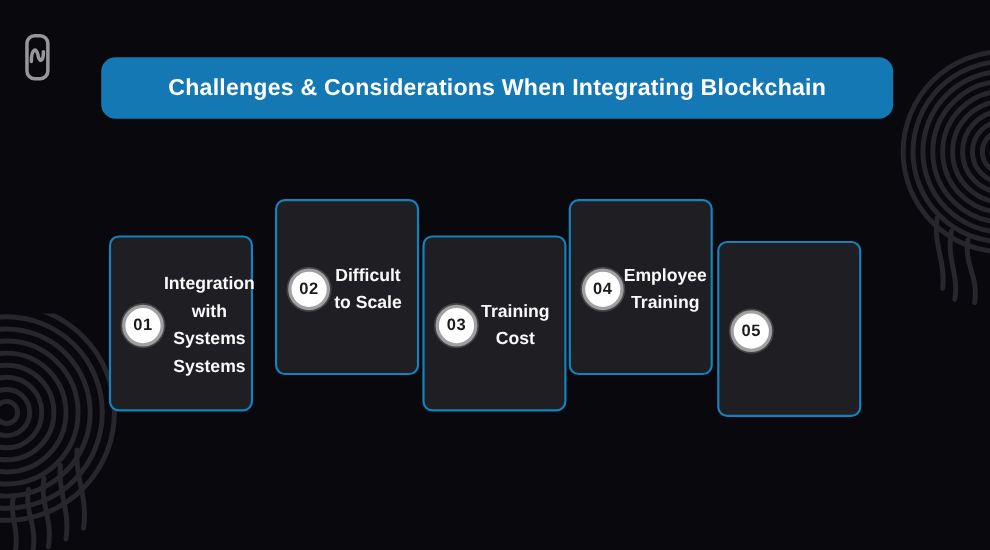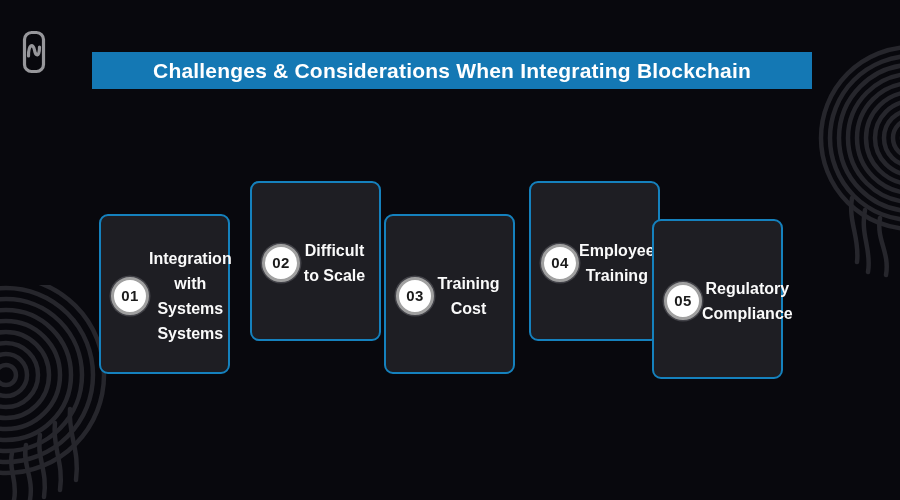--- a/index.html
+++ b/index.html
@@ -28,42 +28,42 @@
   .decor circle,.decor path{fill:none;stroke:var(--decoration-stroke);stroke-width:4.5;stroke-linecap:round;}
   .decor-tr{top:40px;right:0;}
   .decor-bl{top:285px;left:0;}
 
   
   .logo{position:absolute;left:22px;top:30px;}
   .logo path,.logo rect{fill:none;stroke:var(--logo-stroke);stroke-width:3.2;stroke-linecap:round;}
 
   
   .banner{
-    position:absolute;left:92px;top:52px;width:720px;height:37px;
+    position:absolute;left:92px;top:52px;width:720px;height:56px;
     background:var(--banner-bg);
-    display:flex;align-items:center;justify-content:center;
+    display:flex;align-items:center;justify-content:center;border-radius:13px;
   }
   .banner h1{
     color:var(--banner-text);
     font-size:21px;font-weight:bold;letter-spacing:.2px;white-space:nowrap;
   }
 
   
   .card{
     position:absolute;width:131px;height:160px;
     background:var(--card-bg);
     border:2px solid var(--card-border);
     border-radius:9px;
     display:flex;flex-direction:row;align-items:center;
     padding:15px 10px 12px 10px;
   }
   .card.c1{left:99px;top:214px;}
   .card.c2{left:250px;top:181px;}
   .card.c3{left:384px;top:214px;}
-  .card.c4{left:517px;top:181px;margin-left:12px;}
+  .card.c4{left:517px;top:181px;}
   .card.c5{left:652px;top:219px;}
 
   .num-circle{
     width:38px;height:38px;border-radius:50%;
     background:var(--badge-bg);
     border:3px solid var(--badge-border);
     box-shadow:0 0 0 1.5px rgba(110,110,118,.45);
     display:flex;align-items:center;justify-content:center;
     flex:0 0 auto;
   }
@@ -152,17 +152,16 @@
       <div class="num-circle">
         <span>04</span>
       </div>
       <div class="card-label">Employee Training</div>
     </div>
 
     <div class="card c5">
       <div class="num-circle">
         <span>05</span>
       </div>
-      <div class="card-label">Regulatory Compliance</div>
     </div>
 
   </div>
 </div>
 
 </body></html>

